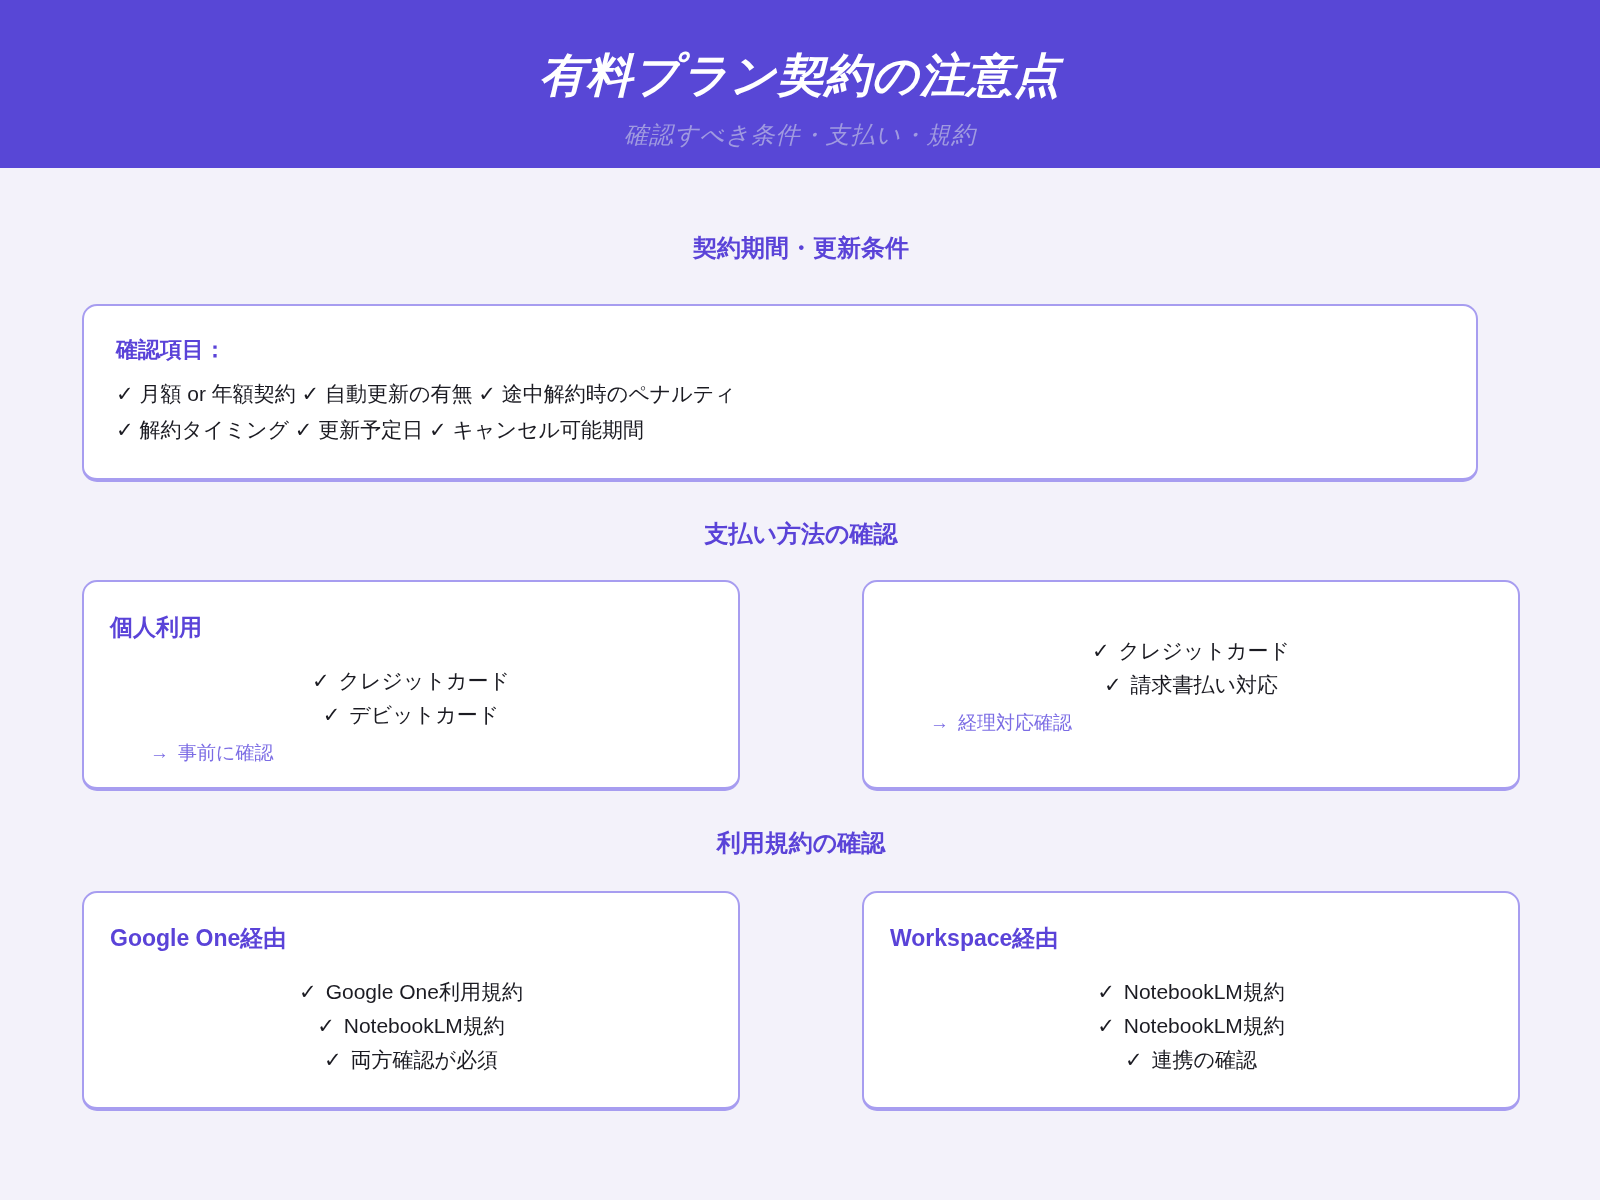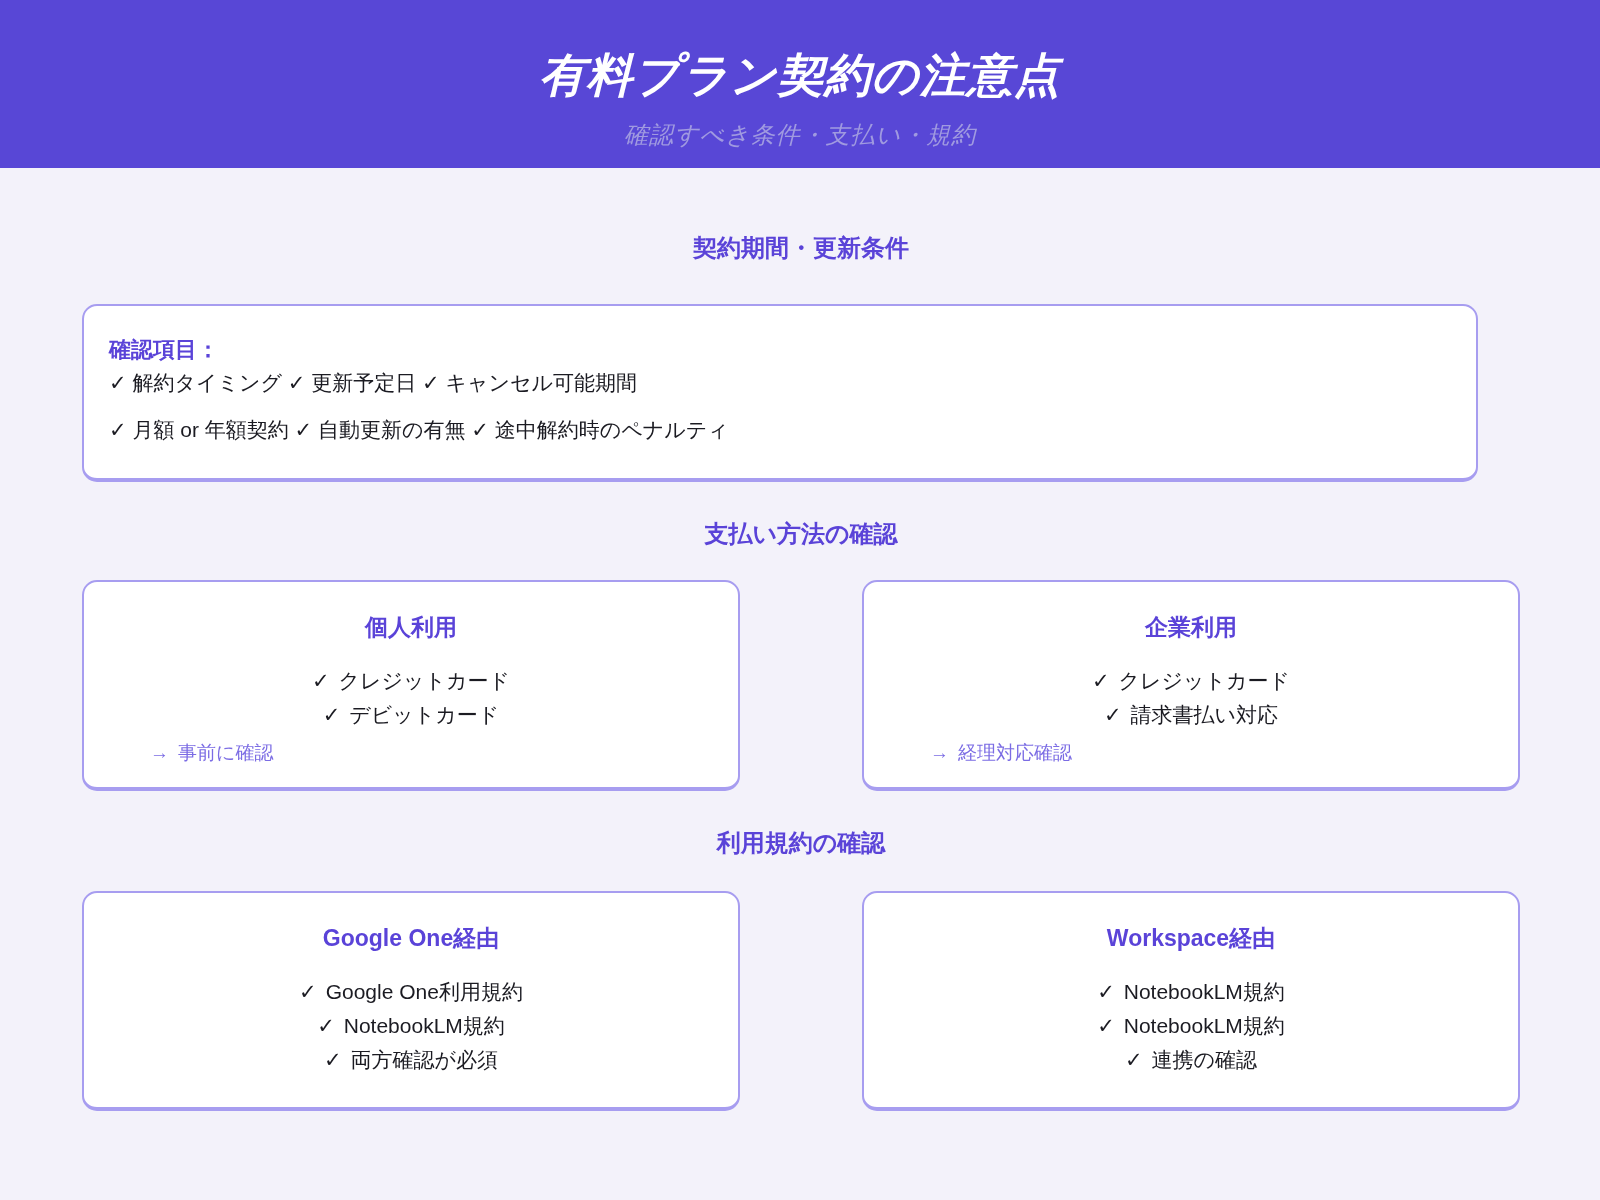--- a/index.html
+++ b/index.html
@@ -62,21 +62,21 @@
   .card{
     background:var(--card_bg);
     border:2.5px solid var(--card_border);
     border-bottom-width:4px;
     border-radius:15px;
   }
   
   .card-wide{
     width:1396px;
     height:178px;
-    padding:30px 25px;
+    padding:30px 32px;
   }
   .checklist-label{
     color:var(--accent);
     font-size:22px;
     font-weight:700;
     line-height:28px;
   }
   .checklist-line{
     font-size:21px;
     line-height:34px;
@@ -92,21 +92,20 @@
   .card-col{
     width:658px;
     padding:30px 26px;
   }
   .row-2 .card-col{height:211px;}
   .row-3 .card-col{height:220px;}
   .card-title{
     color:var(--accent);
     font-size:23px;
     font-weight:700;
-    text-align:center;
     line-height:30px;
   }
   .card-items{margin-top:22px;}
   .card-item{
     font-size:21px;
     line-height:34px;
     white-space:nowrap;
     text-align:center;
   }
   .check{margin-right:9px;}
@@ -126,22 +125,22 @@
   <div class="page-title">有料プラン契約の注意点</div>
   <div class="page-subtitle">確認すべき条件・支払い・規約</div>
 </header>
 
 <main class="content">
 
   <section class="sec-1">
     <h2 class="section-heading">契約期間・更新条件</h2>
     <div class="card card-wide">
       <div class="checklist-label">確認項目：</div>
+      <div class="checklist-line first">✓ 月額 or 年額契約 ✓ 自動更新の有無 ✓ 途中解約時のペナルティ</div>
       <div class="checklist-line second">✓ 解約タイミング ✓ 更新予定日 ✓ キャンセル可能期間</div>
-      <div class="checklist-line first">✓ 月額 or 年額契約 ✓ 自動更新の有無 ✓ 途中解約時のペナルティ</div>
     </div>
   </section>
 
   <section class="sec-2">
     <h2 class="section-heading">支払い方法の確認</h2>
     <div class="card-row row-2">
 
       <div class="card card-col">
         <div class="card-title">個人利用</div>
         <div class="card-items">
@@ -151,21 +150,20 @@
           <div class="card-item">
             <span class="check">✓</span><span>デビットカード</span>
           </div>
           <div class="note-line">
             <span class="arrow">→</span><span>事前に確認</span>
           </div>
         </div>
       </div>
 
       <div class="card card-col">
-        <div class="card-title">企業利用</div>
         <div class="card-items">
           <div class="card-item">
             <span class="check">✓</span><span>クレジットカード</span>
           </div>
           <div class="card-item">
             <span class="check">✓</span><span>請求書払い対応</span>
           </div>
           <div class="note-line">
             <span class="arrow">→</span><span>経理対応確認</span>
           </div>

